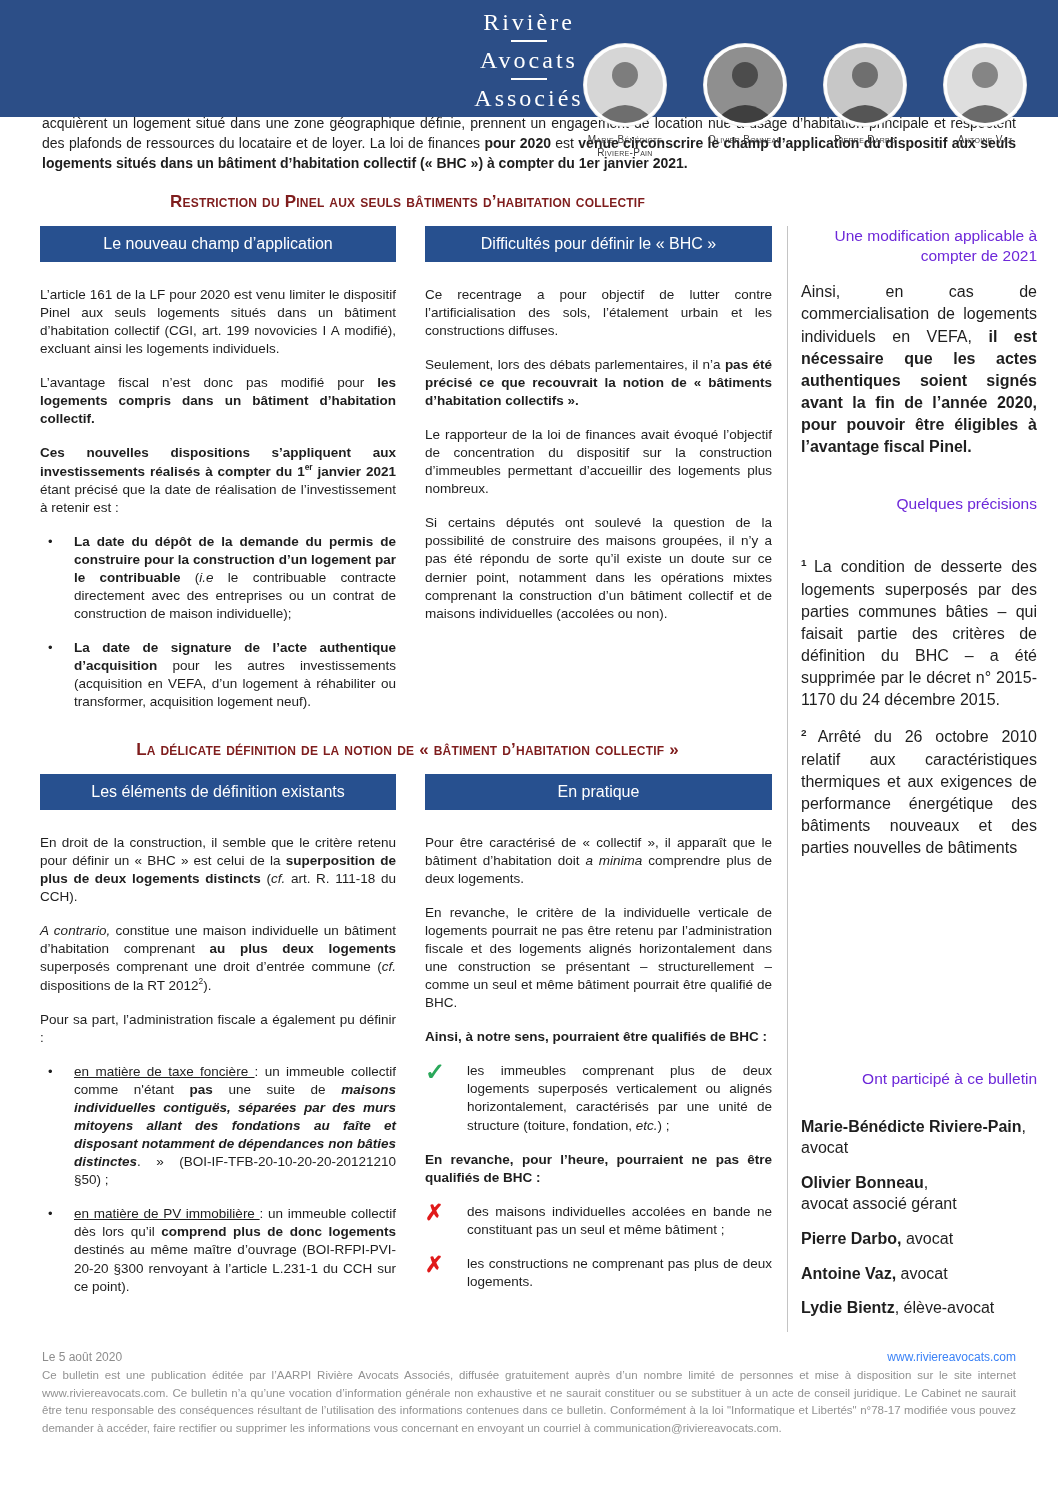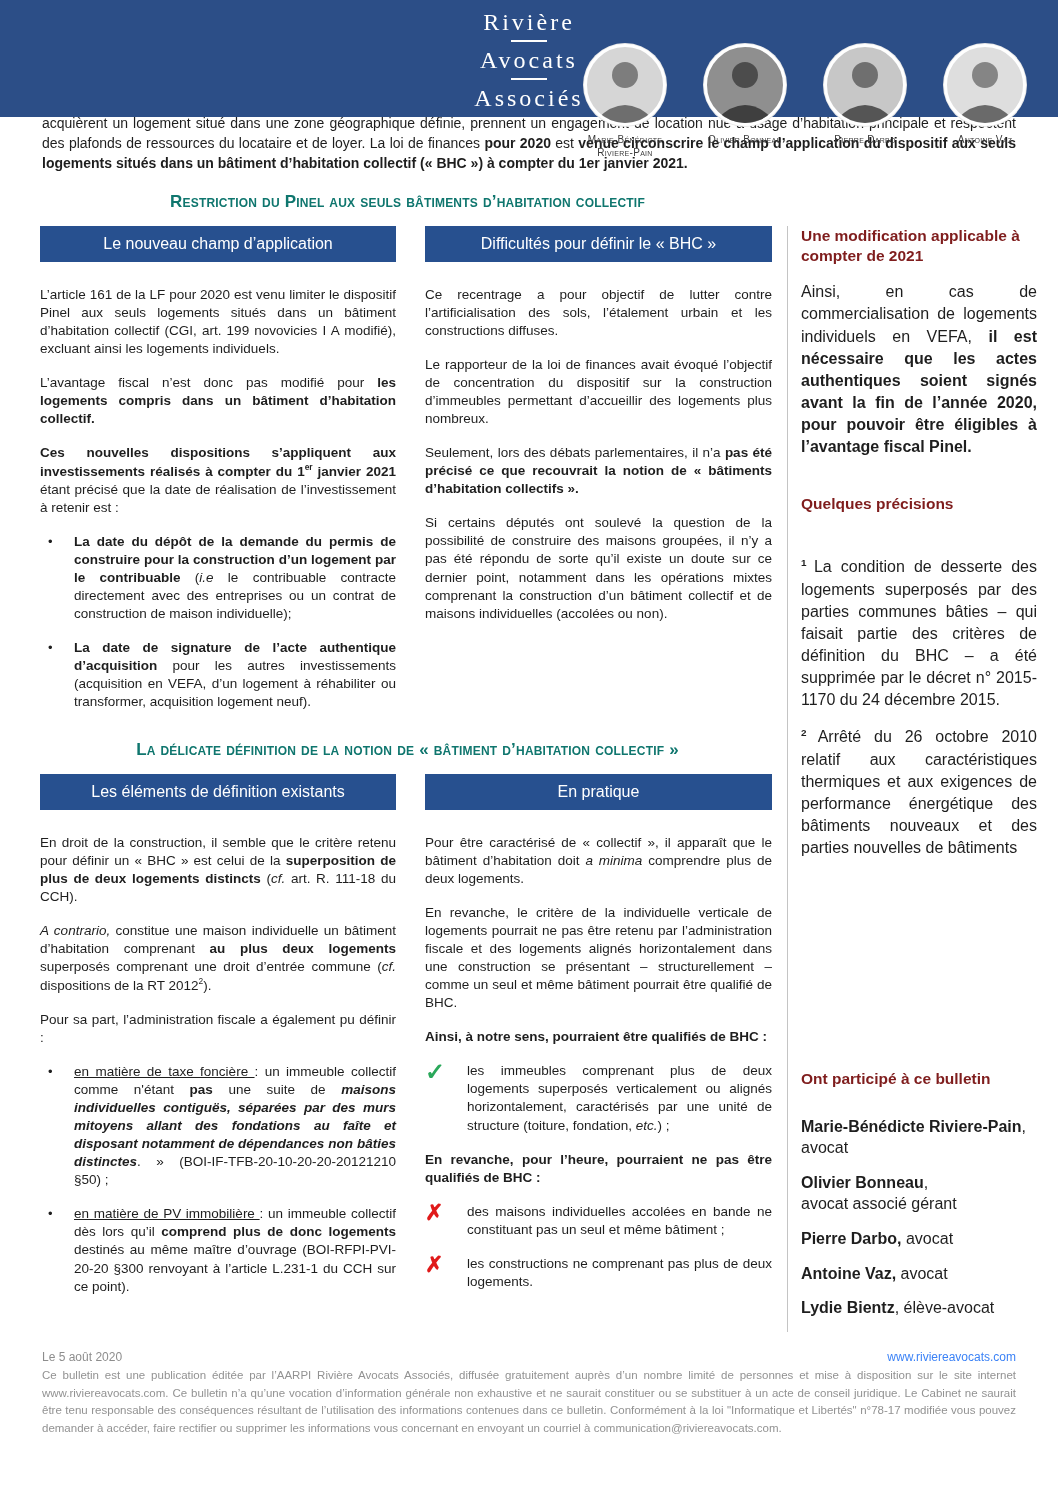--- a/index.html
+++ b/index.html
@@ -24,21 +24,21 @@
   .photo svg{display:block;width:76px;height:76px;}
   .pname{margin-top:7px;font-size:10px;font-variant:small-caps;letter-spacing:.3px;
          color:#3a3a3a;line-height:13px;}
   
   .bulletin-title{margin:17px 420px 0 42px;font-variant:small-caps;font-size:24px;
                   color:#33548e;letter-spacing:.5px;font-weight:500;white-space:nowrap;}
   .article-title{margin:12px 42px 0;font-size:19px;font-weight:700;color:#101010;}
   .intro{margin:15px 42px 0;font-size:14px;line-height:1.42;text-align:justify;}
   
   .body-grid{display:grid;grid-template-columns:735px 262px;padding:0 21px 0 40px;margin-top:4px;align-items:stretch;}
-  .sec-head{font-variant:small-caps;font-weight:700;font-size:17px;color:#0f766e;
+  .sec-head{font-variant:small-caps;font-weight:700;font-size:17px;color:#7f1d1d;
             text-align:center;letter-spacing:.2px;margin:14px 0 14px;}
   .cols{display:grid;grid-template-columns:356px 347px;column-gap:29px;}
   .row1{min-height:500px;}
   .row2{min-height:470px;}
   .bar{background:#27508f;color:#fff;text-align:center;font-size:16px;height:36px;
        line-height:36px;font-weight:400;}
   .col-body{margin-top:24px;font-size:13.5px;line-height:1.34;text-align:justify;}
   .blk{margin-bottom:16px;}
   .blk:last-child{margin-bottom:0;}
   .blk-li,.blk-check,.blk-cross{display:grid;}
@@ -49,21 +49,21 @@
   .mark-check{color:#2aa85a;font-size:24px;line-height:20px;font-weight:700;}
   .mark-cross{color:#e01a1a;font-size:22px;line-height:19px;font-weight:700;}
   .seg-b{font-weight:700;}
   .seg-i{font-style:italic;}
   .seg-bi{font-weight:700;font-style:italic;}
   .seg-u{text-decoration:underline;}
   .seg-sup{vertical-align:super;font-size:.62em;}
   .seg-bsup{vertical-align:super;font-size:.62em;font-weight:700;}
   
   .sidebar{border-left:1px solid #c4c4c4;margin-left:12px;padding-left:13px;margin-top:48px;}
-  .side-head{color:#7f1d1d;font-weight:700;font-size:15.5px;text-align:left;line-height:1.32;}
+  .side-head{color:#6d28d9;font-weight:400;font-size:15.5px;text-align:right;line-height:1.32;}
   .side-body{margin-top:15px;font-size:16px;line-height:1.38;text-align:justify;}
   .side-body .blk{margin-bottom:15px;}
   .mt-precisions{margin-top:36px;}
   .footnotes{margin-top:42px;}
   .mt-participants{margin-top:210px;}
   .contributors{text-align:left;margin-top:26px;}
   .contributors .blk{margin-bottom:13px;line-height:1.35;}
   
   .footer{margin:18px 42px 0;}
   .footer-row{display:flex;justify-content:space-between;color:#8d8d8d;font-size:12px;}
@@ -159,22 +159,22 @@
               <div class="blk blk-li">
                 <span class="mark mark-li">•</span>
                 <span class="blk-content"><span class="seg-b">La date de signature de l’acte authentique d’acquisition</span><span> pour les autres investissements (acquisition en VEFA, d’un logement à réhabiliter ou transformer, acquisition logement neuf).</span></span>
               </div>
             </div>
         </div>
         <div class="col">
           <div class="bar">Difficultés pour définir le « BHC »</div>
           <div class="col-body">
               <div class="blk blk-p"><span>Ce recentrage a pour objectif de lutter contre l’artificialisation des sols, l’étalement urbain et les constructions diffuses.</span></div>
+              <div class="blk blk-p"><span>Seulement, lors des débats parlementaires, il n’a </span><span class="seg-b">pas été précisé ce que recouvrait la notion de « bâtiments d’habitation collectifs ».</span></div>
               <div class="blk blk-p"><span>Le rapporteur de la loi de finances avait évoqué l’objectif de concentration du dispositif sur la construction d’immeubles permettant d’accueillir des logements plus nombreux.</span></div>
-              <div class="blk blk-p"><span>Seulement, lors des débats parlementaires, il n’a </span><span class="seg-b">pas été précisé ce que recouvrait la notion de « bâtiments d’habitation collectifs ».</span></div>
               <div class="blk blk-p"><span>Si certains députés ont soulevé la question de la possibilité de construire des maisons groupées, il n’y a pas été répondu de sorte qu’il existe un doute sur ce dernier point, notamment dans les opérations mixtes comprenant la construction d’un bâtiment collectif et de maisons individuelles (accolées ou non).</span></div>
             </div>
         </div>
       </div>
 
       <div class="sec-head">La délicate définition de la notion de « bâtiment d’habitation collectif »</div>
       <div class="cols row2">
         <div class="col">
           <div class="bar">Les éléments de définition existants</div>
           <div class="col-body">

